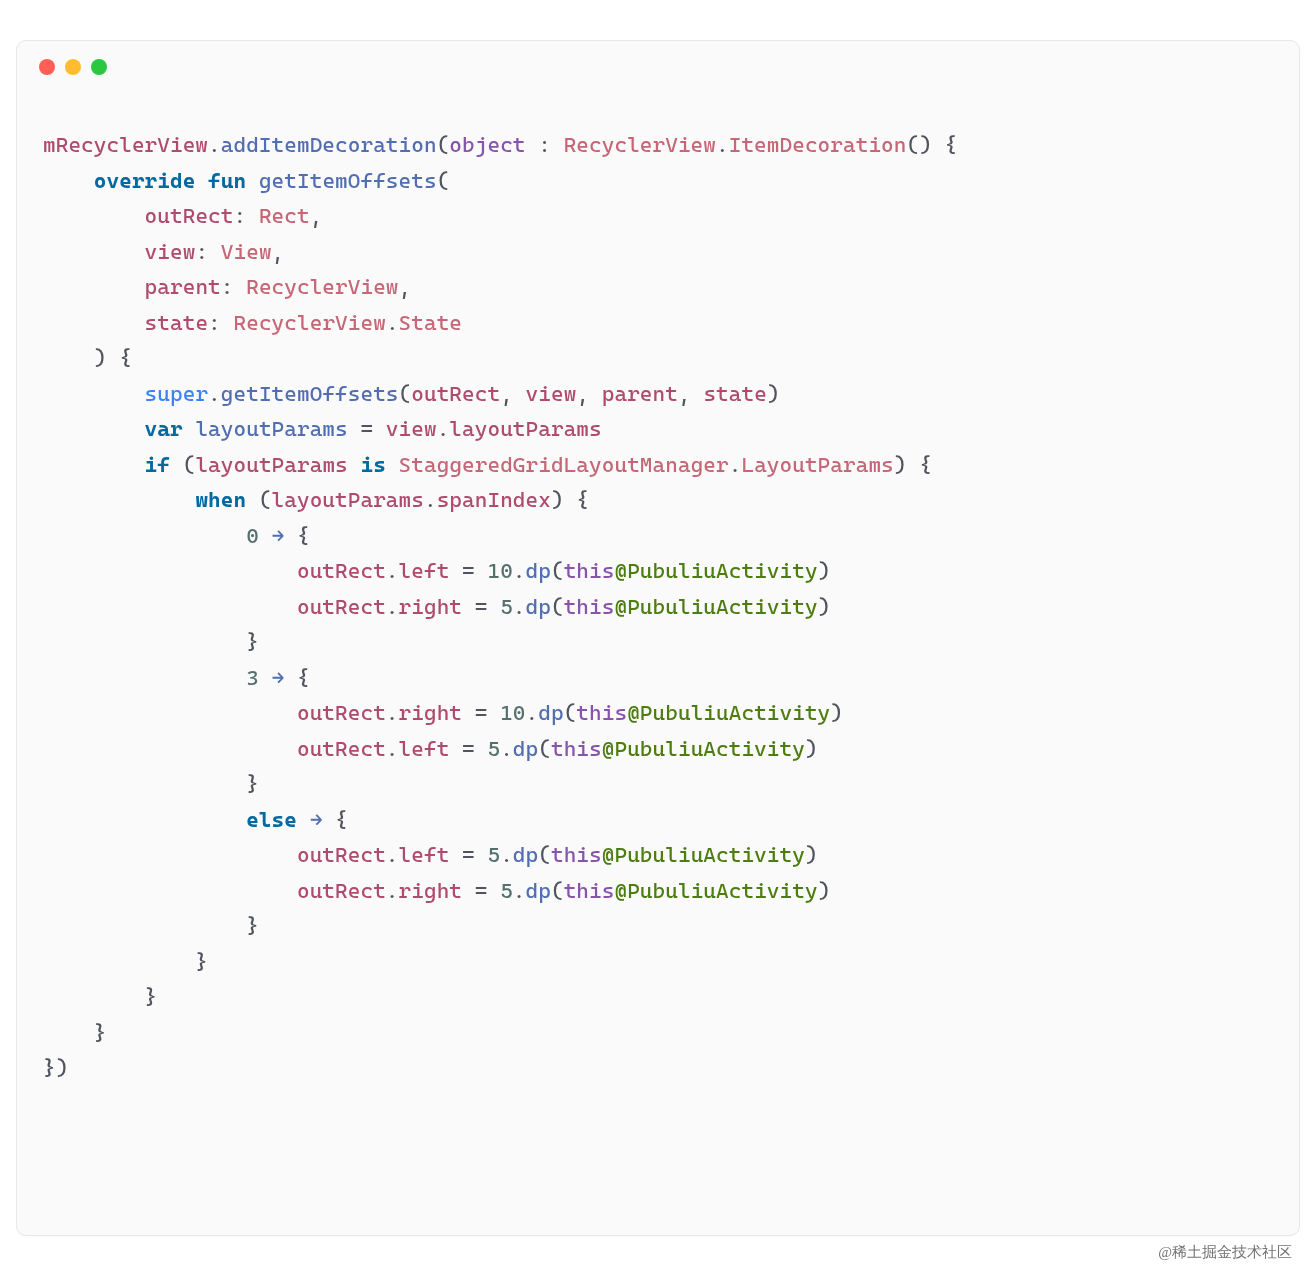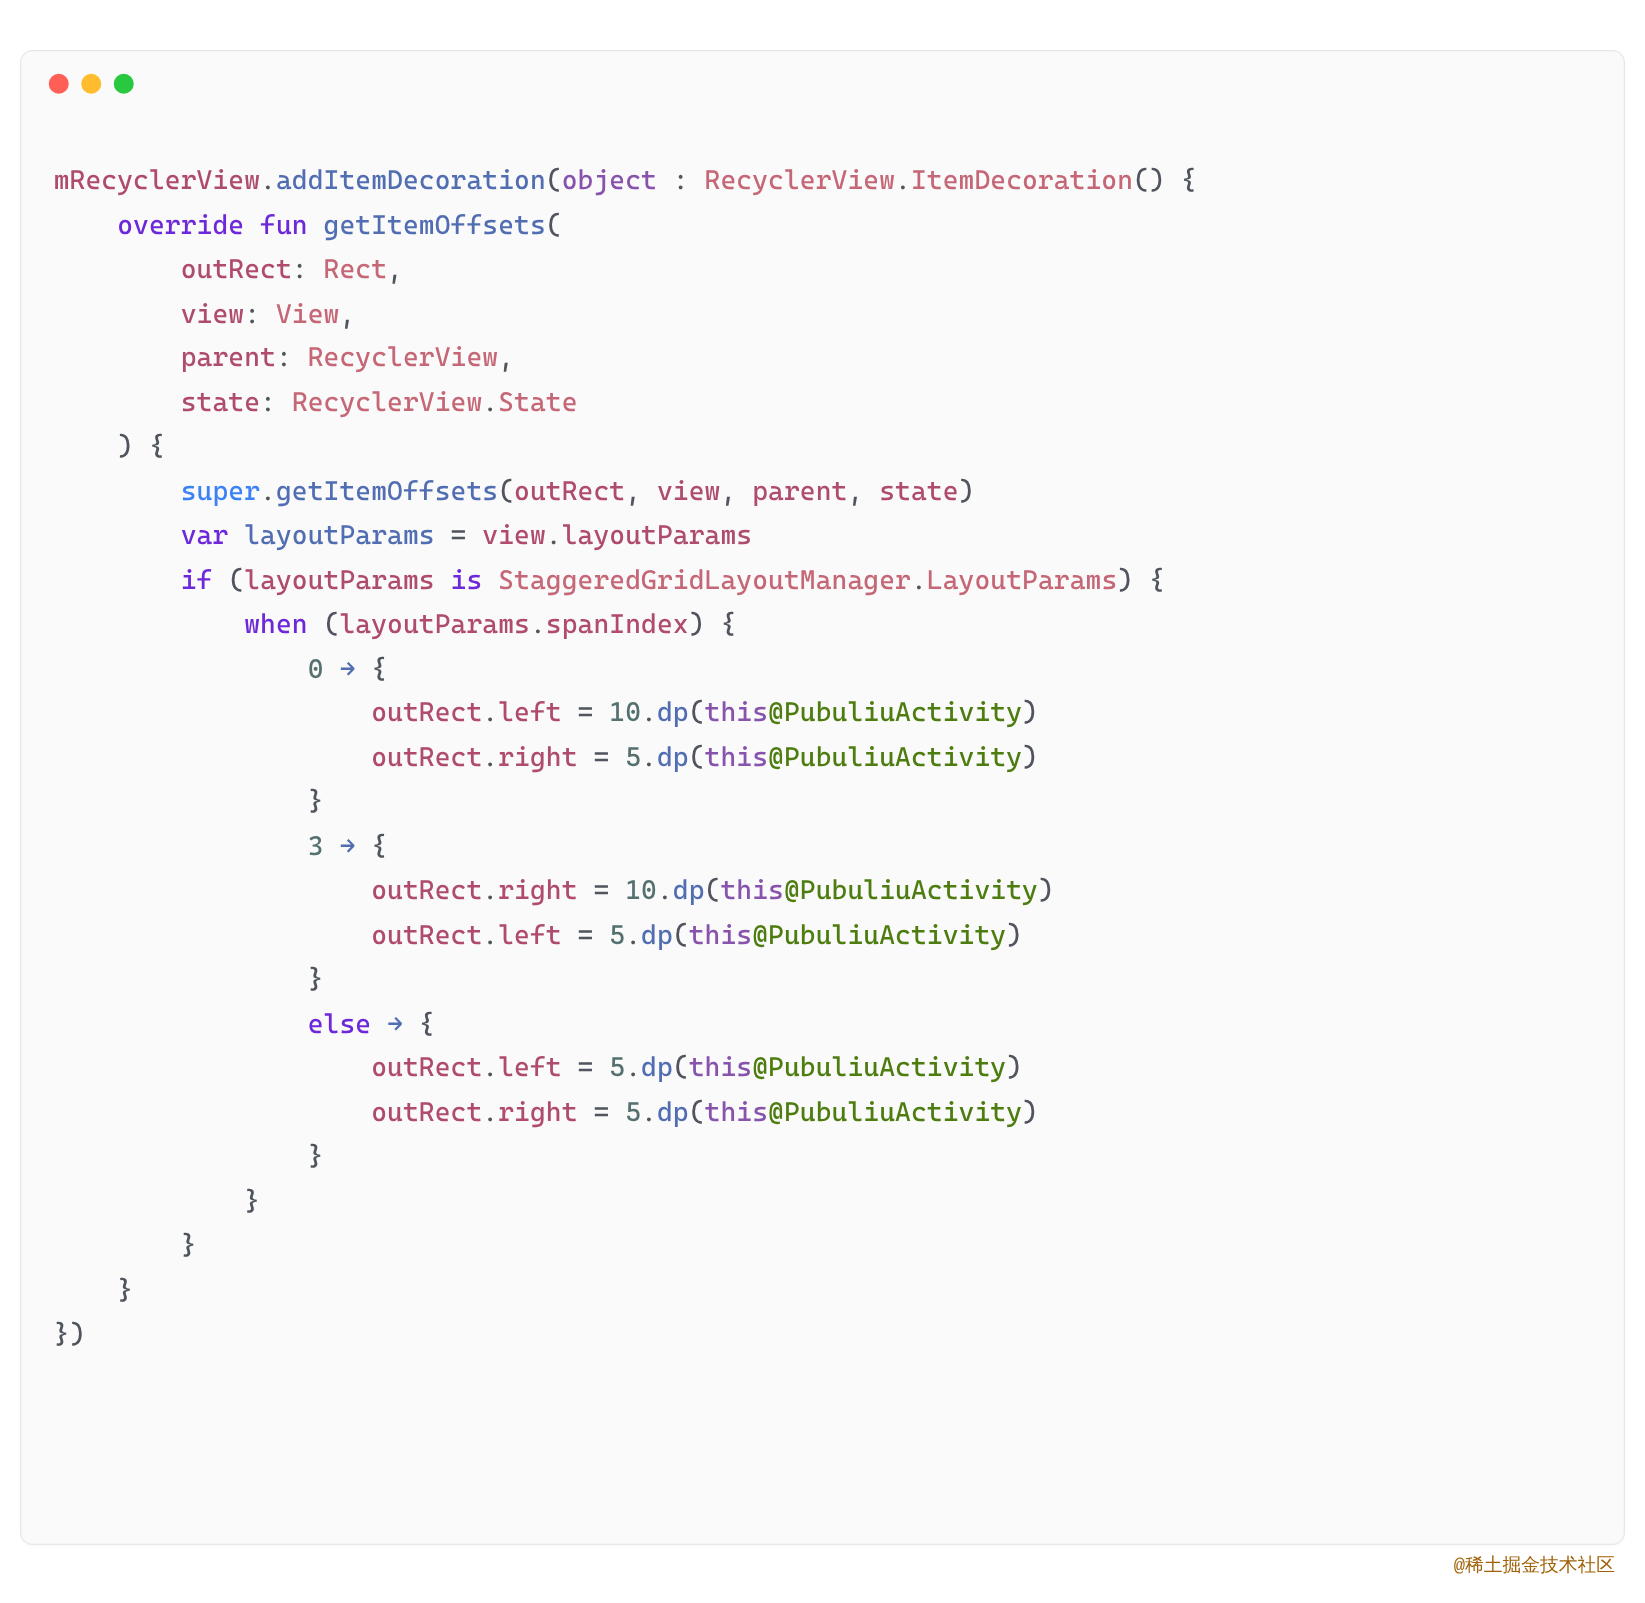--- a/index.html
+++ b/index.html
@@ -37,32 +37,32 @@
       line-height: 35.5px;
       white-space: pre;
       color: #555963;
       letter-spacing: 0.1px;
     }
     .t-p1  { color: #af4b6e; } 
     .t-p2  { color: #526eb2; } 
     .t-p3  { color: #50545e; } 
     .t-kw  { color: #8753ac; } 
     .t-ty  { color: #c56776; } 
-    .t-kw2 { color: #6d28d9; }
+    .t-kw2 { color: #0369a1; font-weight: bold; }
     .t-num { color: #547170; }
     .t-str { color: #4d7c0f; }
     .t-arr { color: #526eb2; }
     .t-sup { color: #3b82f6; }
     .watermark {
       position: absolute;
       right: 24px;
       bottom: 20px;
       font-size: 15px;
-      color: #a16207;
-      font-family: Liberation Mono, monospace;
+      color: #737373;
+      font-family: Liberation Serif, serif;
     }
   </style>
 </head>
 <body>
 
 <div class="window">
   <div class="titlebar">
     <div class="dot red"></div>
     <div class="dot yellow"></div>
     <div class="dot green"></div>

